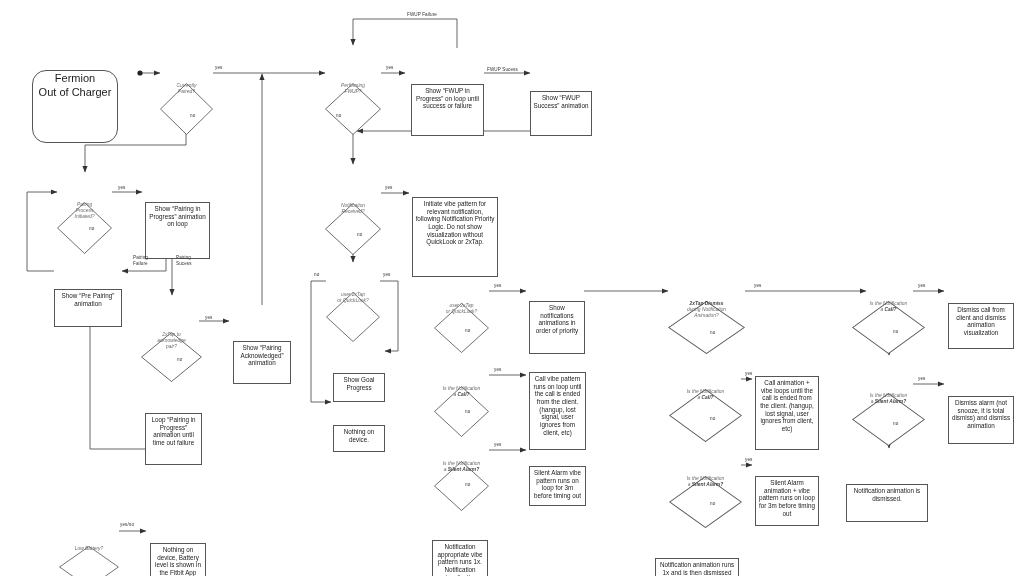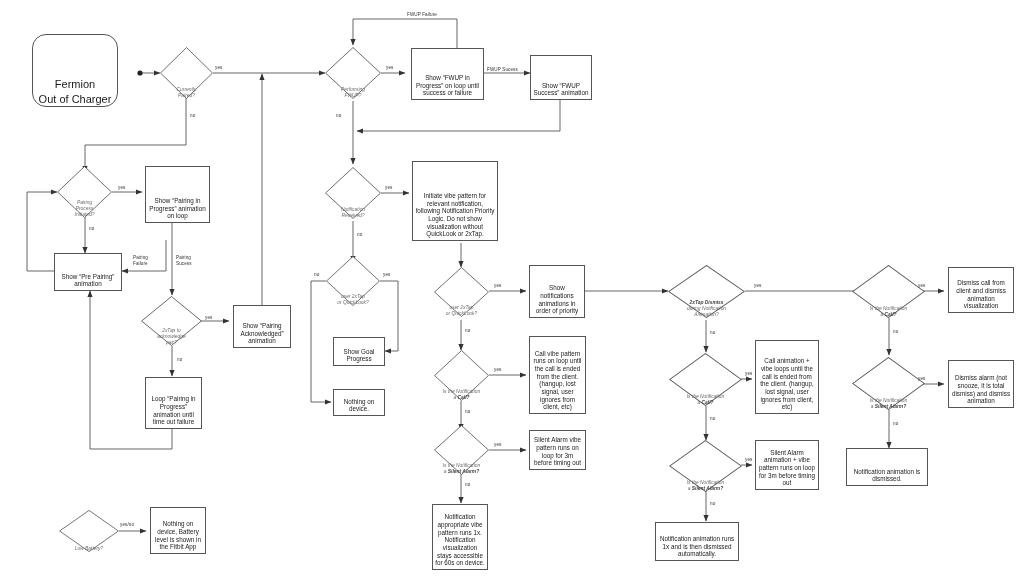--- a/index.html
+++ b/index.html
@@ -1,20 +1,20 @@
 <!DOCTYPE html>
 <html><head>
 <meta charset="utf-8">
 <style>
   html,body{margin:0;padding:0;background:#ffffff;}
   body{font-family:"Liberation Sans", sans-serif;}
   #canvas{position:relative;width:1024px;height:576px;background:#ffffff;overflow:hidden;}
   svg#wires{position:absolute;left:0;top:0;width:1024px;height:576px;}
 
-  .node{position:absolute;box-sizing:border-box;display:flex;align-items:flex-end;justify-content:center;text-align:center;color:#1a1a1a;}
+  .node{position:absolute;box-sizing:border-box;display:flex;align-items:flex-start;justify-content:center;text-align:center;color:#1a1a1a;margin-top:36px;}
   .rect{border:1px solid #555;background:#fff;font-size:6.3px;line-height:1.22;padding:2px;}
   .rrect{border:1px solid #555;background:#fff;border-radius:14px;font-size:11px;line-height:1.3;}
   .dmd{background:transparent;font-size:4.9px;line-height:1.25;font-style:italic;color:#6a6a6a;}
   .dmd .shape{position:absolute;left:0;top:0;width:100%;height:100%;}
   .dmd .txt{position:relative;z-index:2;width:86%;}
   .dmd b{font-weight:bold;font-style:italic;color:#444;}
 
   .elabel{position:absolute;font-size:4.6px;color:#333;white-space:nowrap;letter-spacing:.1px;}
 </style>
 </head>

